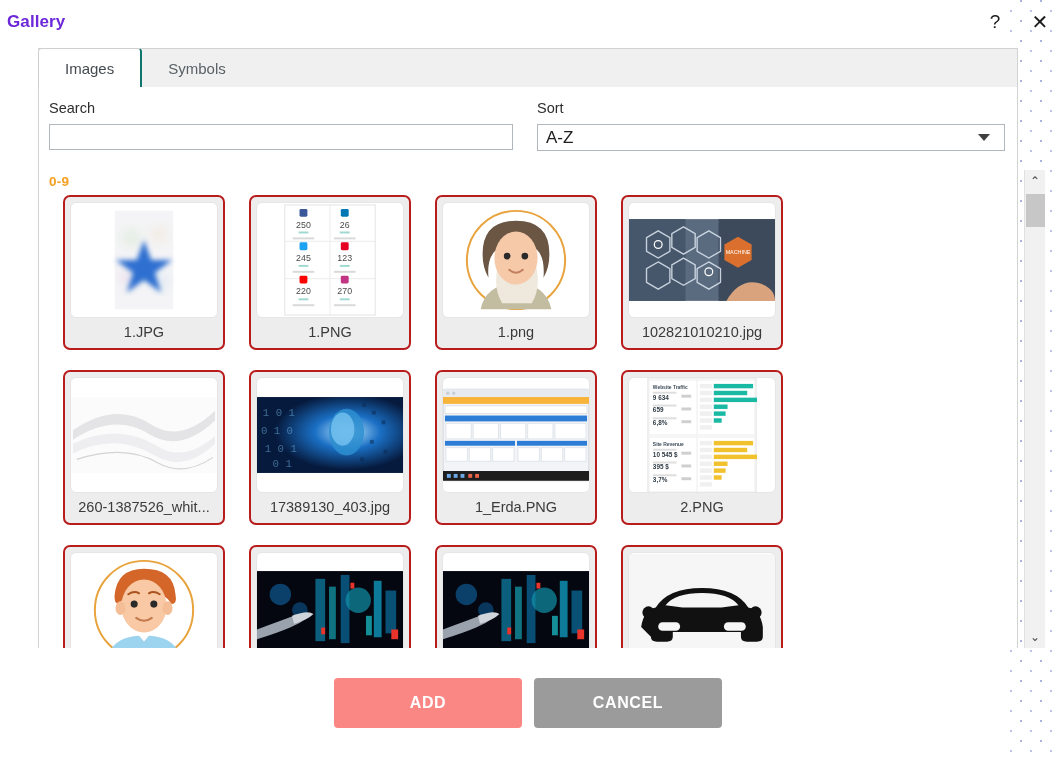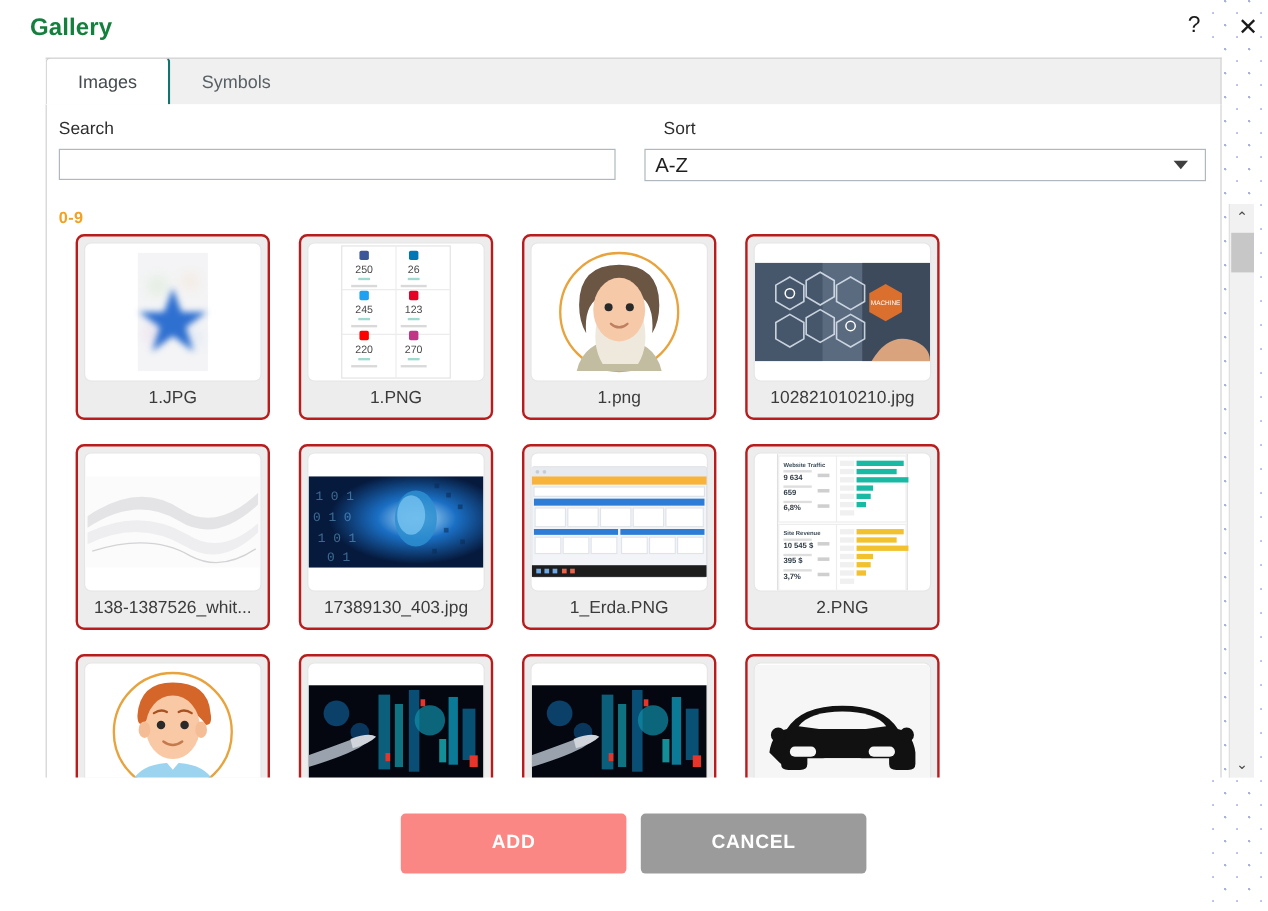--- a/index.html
+++ b/index.html
@@ -36,25 +36,24 @@
     width: 1010px;
     height: 759px;
     background: #ffffff;
     z-index: 2;
   }
 
   #dialog-title {
     position: absolute;
     left: 7px;
     top: 12px;
-    font-size: 20px;
+    font-size: 17px;
     font-weight: bold;
-    color: #15803d;
+    color: #6d28d9;
     letter-spacing: .1px;
-    margin-left: 18px;
   }
 
   
   .win-btn {
     position: absolute;
     top: 7px;
     width: 30px;
     height: 30px;
     display: flex;
     align-items: center;
@@ -115,21 +114,21 @@
     box-sizing: border-box;
     padding-left: 44px;
   }
 
   .field-label {
     position: absolute;
     font-size: 14.5px;
     color: #2e2e2e;
   }
   #search-label { left: 10px; top: 13px; }
-  #sort-label   { left: 498px; top: 13px; margin-left: 16px; }
+  #sort-label   { left: 498px; top: 13px; }
 
   #search-input {
     position: absolute;
     left: 10px;
     top: 37px;
     width: 464px;
     height: 26px;
     border: 1px solid #b0b7bd;
     background: #ffffff;
     box-sizing: border-box;
@@ -431,21 +430,21 @@
           </div>
           <div class="card">
             <div class="card-thumb">
               <svg class="art" viewBox="0 0 150 78" preserveAspectRatio="xMidYMid meet">
                 <rect width="150" height="78" fill="#fbfbfb"></rect>
                 <path d="M2 34 q44 -30 80 -6 q30 20 66 -14 l0 10 q-36 34 -68 14 q-36 -22 -78 6z" fill="#e4e4e6"></path>
                 <path d="M2 48 q46 -22 86 2 q28 18 60 -10 l0 8 q-32 30 -62 12 q-40 -24 -84 -2z" fill="#eeeef0"></path>
                 <path d="M6 64 q50 -16 84 4 q26 14 56 -6" stroke="#d3d3d6" stroke-width="1.2" fill="none"></path>
               </svg>
             </div>
-            <div class="card-label">138-1387526_whit...</div>
+            <div class="card-label">260-1387526_whit...</div>
           </div>
           <div class="card">
             <div class="card-thumb">
               <svg class="art" viewBox="0 0 150 78" preserveAspectRatio="xMidYMid meet">
                 <defs>
                   <radialGradient id="gd1" cx="62%" cy="46%">
                     <stop offset="0%" stop-color="#bfe8ff"></stop>
                     <stop offset="45%" stop-color="#1a6fc4"></stop>
                     <stop offset="100%" stop-color="#061a3d"></stop>
                   </radialGradient>

